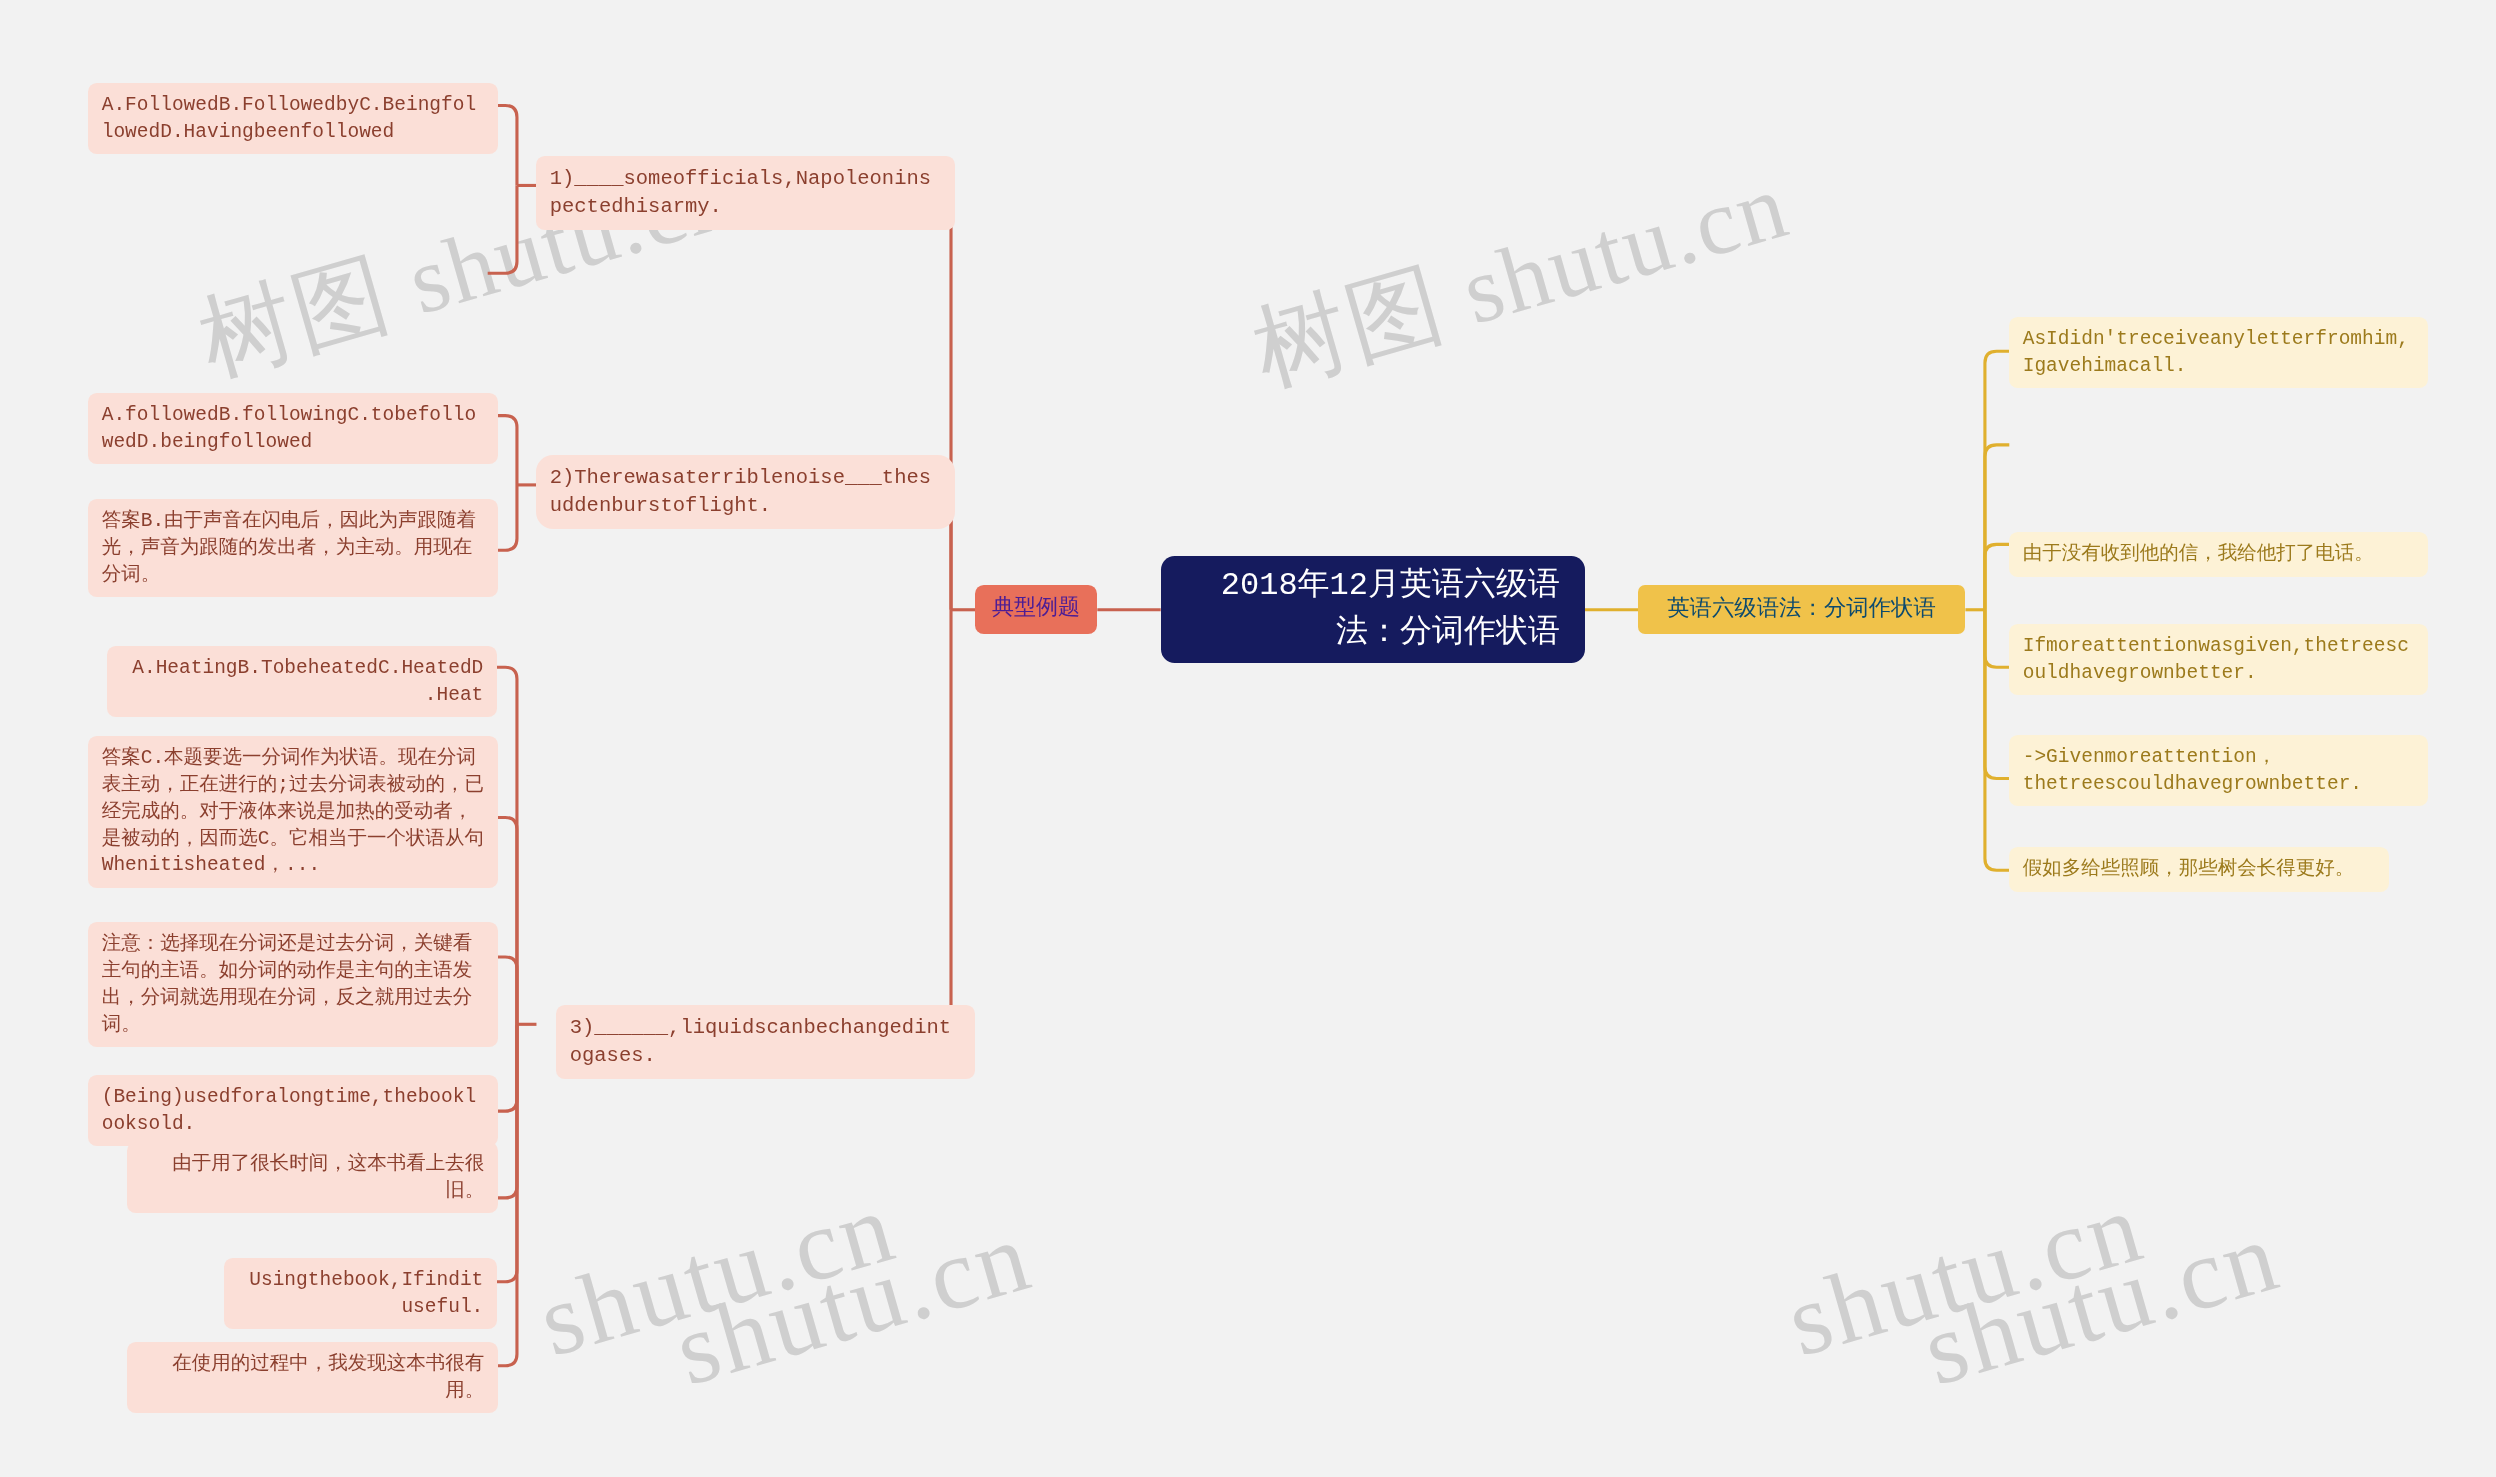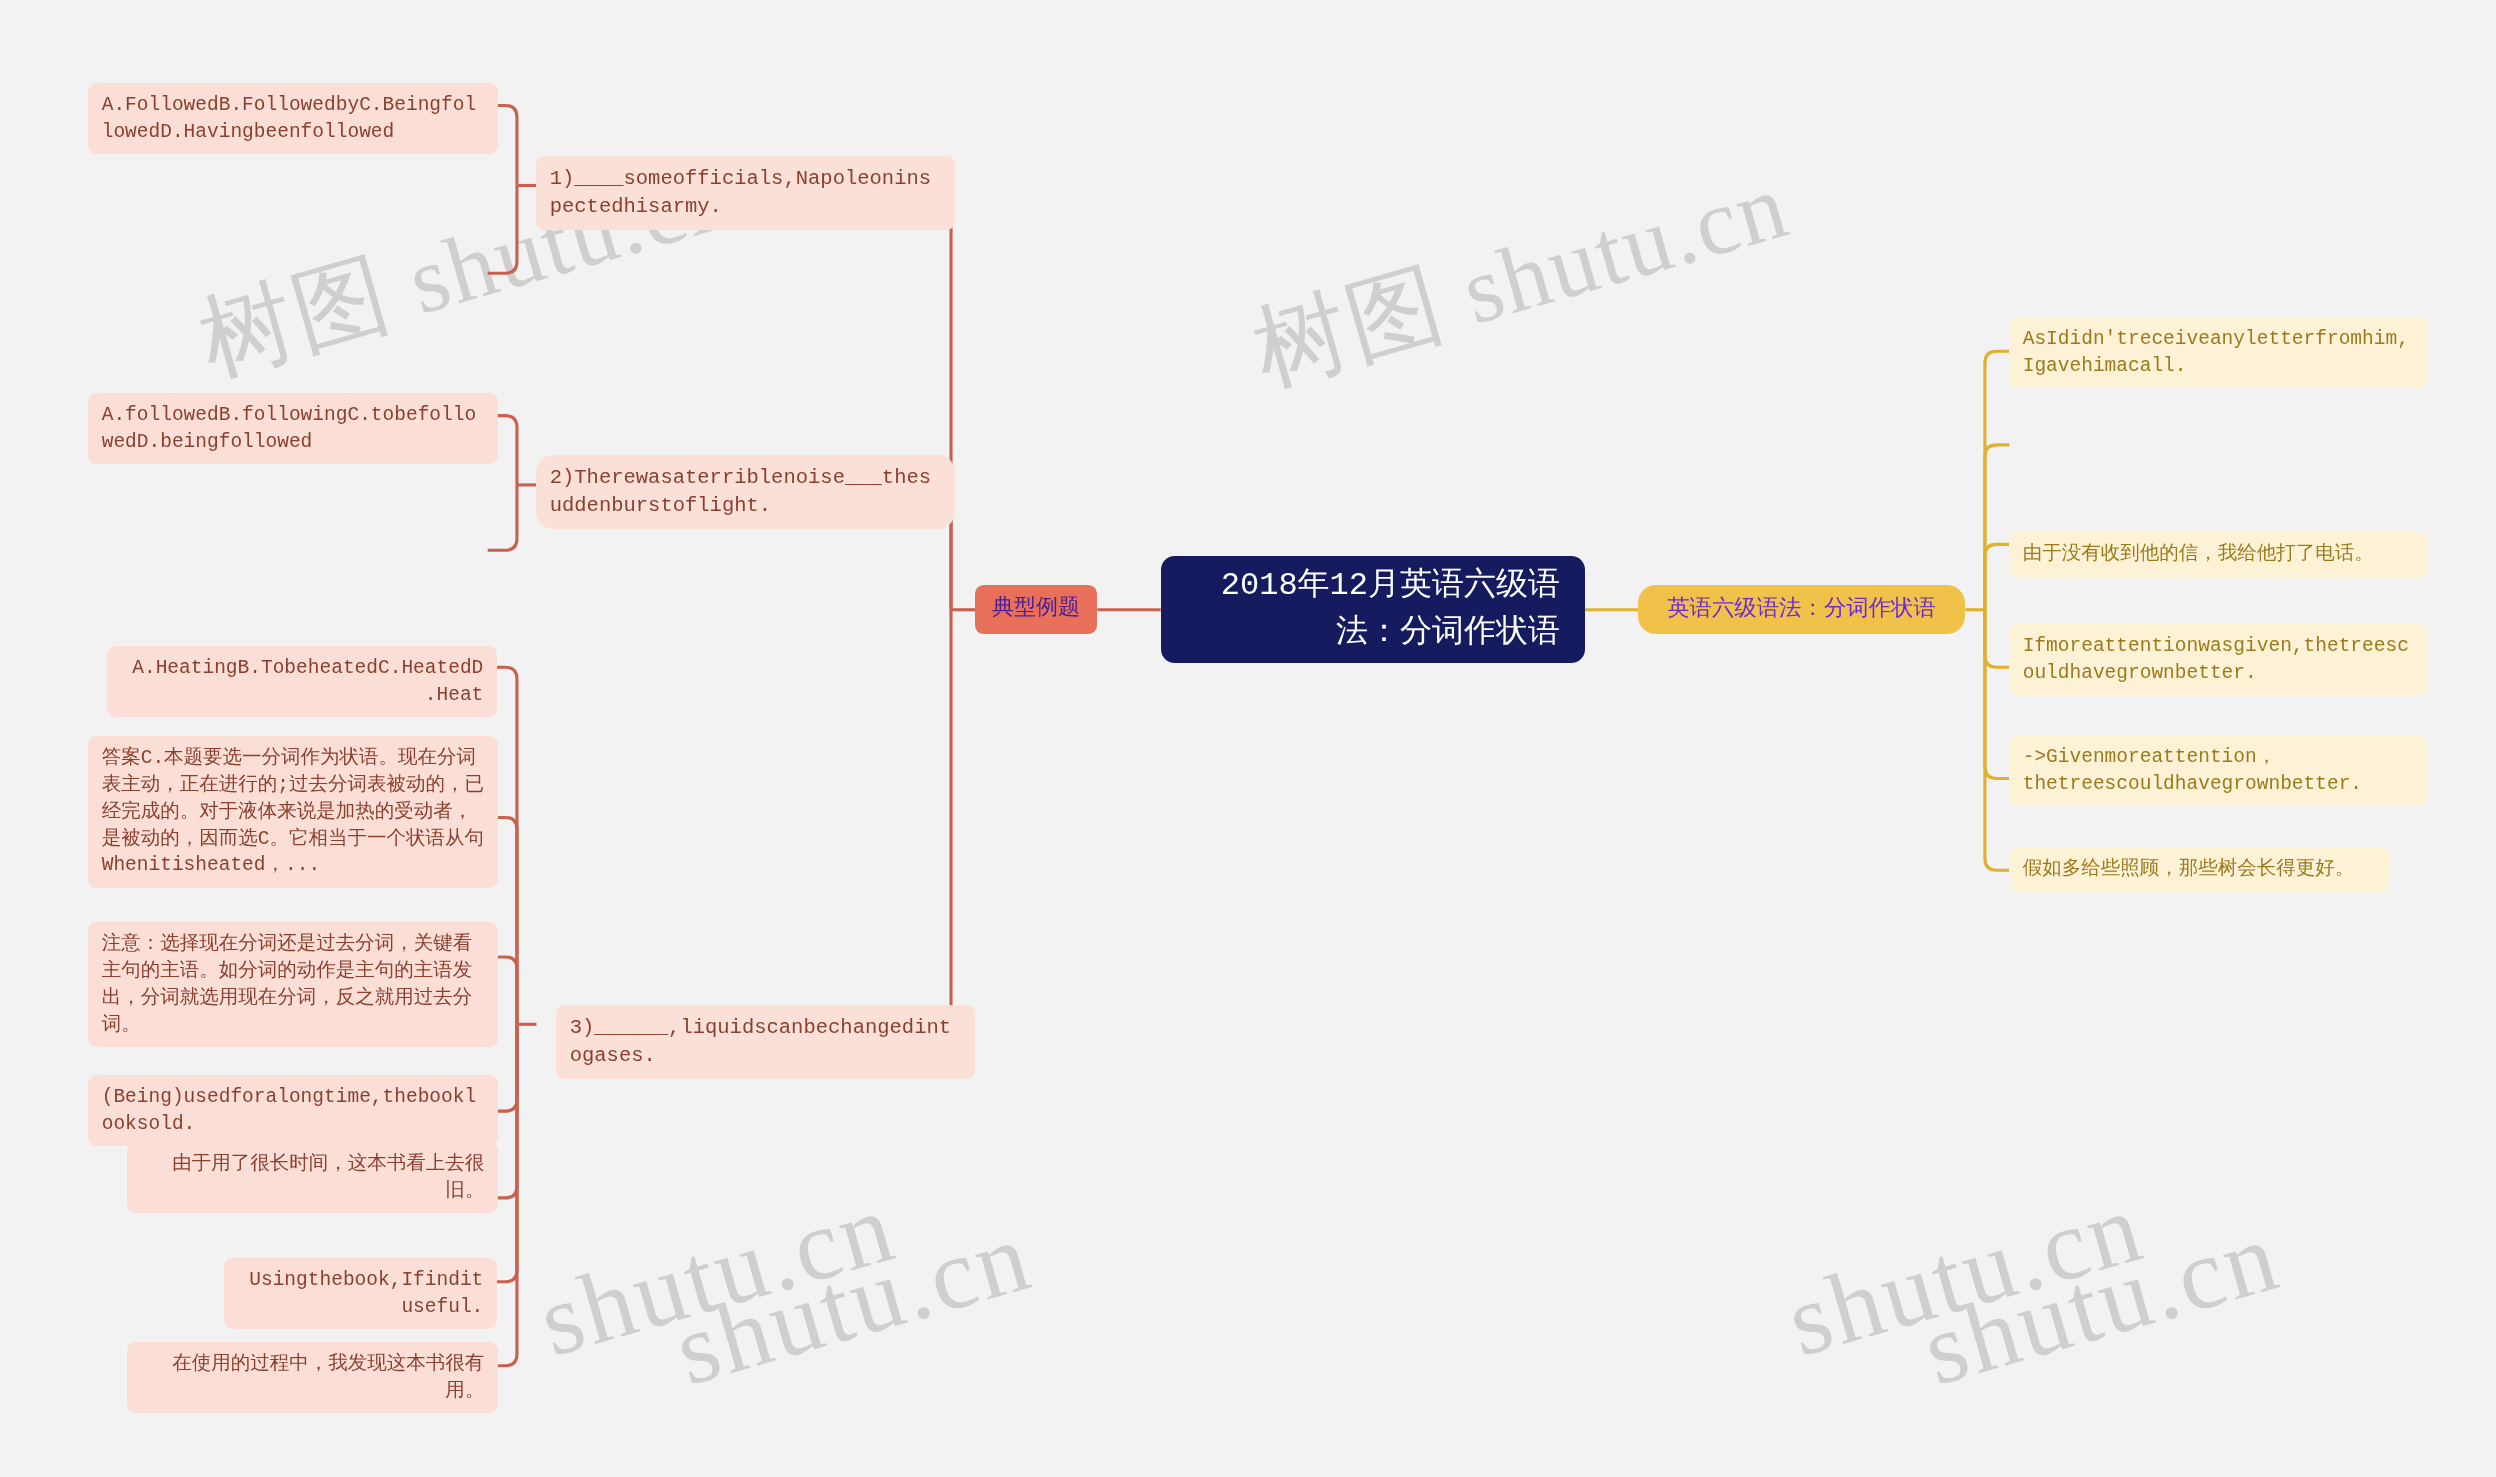--- a/index.html
+++ b/index.html
@@ -79,23 +79,23 @@
     font-size: 22px;
     border-radius: 8.8px;
     padding: 10.7px 15.6px;
     text-align: center;
     display: flex;
     align-items: center;
     justify-content: center;
   }
   .branch-yellow {
     background: #f0c24a;
-    color: #6d28d9;
+    color: #0c4a6e;
     font-size: 22.4px;
-    border-radius: 18px;
+    border-radius: 7px;
     padding: 10.7px 15.6px;
     text-align: center;
     display: flex;
     align-items: center;
     justify-content: center;
   }
 
   
   .leaf-red2 {
     background: #fbe0d8;
@@ -182,20 +182,21 @@
 
   <div class="node leaf-red2" style="left:536px; top:455px; width:419px;border-radius:17px;">2)Therewasaterriblenoise___thesuddenburstoflight.</div>
 
   <div class="node leaf-red2" style="left:556px; top:1005px; width:419px;">3)______,liquidscanbechangedintogases.</div>
 
   <div class="node leaf-red3" style="left:88px; top:83px; width:410px;">A.FollowedB.FollowedbyC.BeingfollowedD.Havingbeenfollowed</div>
 
 
   <div class="node leaf-red3" style="left:88px; top:393px; width:410px;">A.followedB.followingC.tobefollowedD.beingfollowed</div>
 
+  <div class="node leaf-red3" style="left:88px; top:499px; width:410px;">答案B.由于声音在闪电后，因此为声跟随着光，声音为跟随的发出者，为主动。用现在分词。</div>
 
   <div class="node leaf-red3 ta-right" style="left:107px; top:646px; width:390px;">A.HeatingB.TobeheatedC.HeatedD.Heat</div>
 
   <div class="node leaf-red3" style="left:88px; top:736px; width:410px;">答案C.本题要选一分词作为状语。现在分词表主动，正在进行的;过去分词表被动的，已经完成的。对于液体来说是加热的受动者，是被动的，因而选C。它相当于一个状语从句Whenitisheated，...</div>
 
   <div class="node leaf-red3" style="left:88px; top:922px; width:410px;">注意：选择现在分词还是过去分词，关键看主句的主语。如分词的动作是主句的主语发出，分词就选用现在分词，反之就用过去分词。</div>
 
   <div class="node leaf-red3" style="left:88px; top:1075px; width:410px;">(Being)usedforalongtime,thebooklooksold.</div>
 
   <div class="node leaf-red3 ta-right" style="left:127px; top:1142px; width:371px;">由于用了很长时间，这本书看上去很旧。</div>

